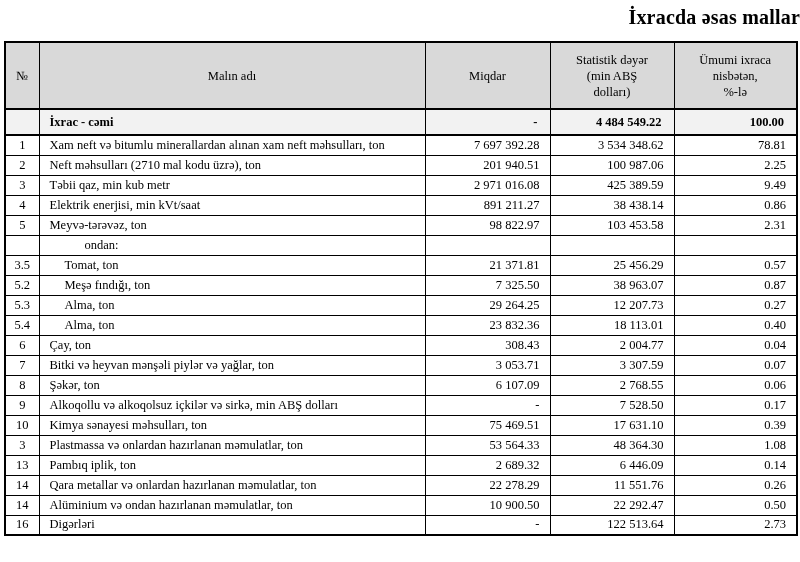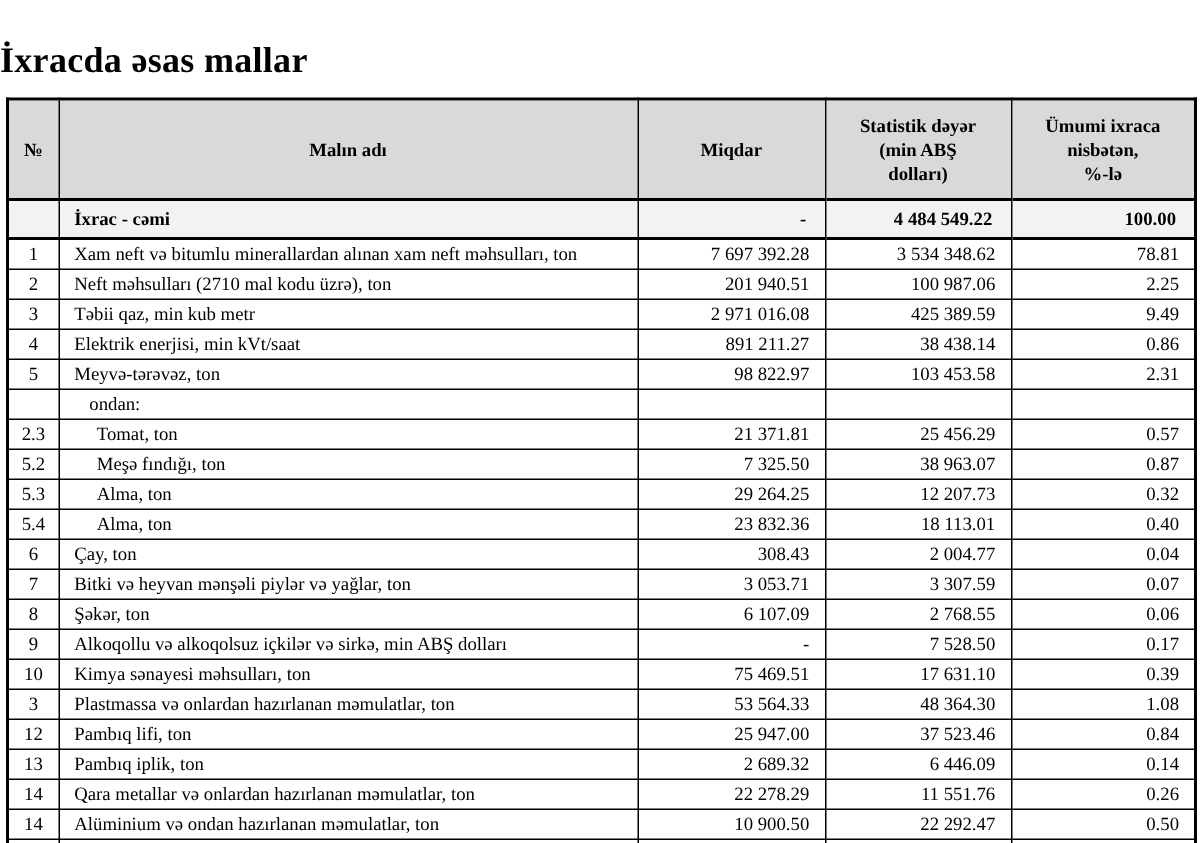--- a/index.html
+++ b/index.html
@@ -6,27 +6,26 @@
   .page {
     width: 800px;
     height: 562px;
     background: #ffffff;
     color: #000000;
     font-family: "Liberation Serif", "DejaVu Serif", serif;
     overflow: hidden;
     box-sizing: border-box;
   }
   .title {
-    text-align: left;
-    font-size: 24px;
+    text-align: right;
+    font-size: 20px;
     font-weight: bold;
     padding-top: 6px;
     line-height: 22px;
     letter-spacing: 0.2px;
-    margin-top: 24px;
   }
   table.exports {
     border-collapse: collapse;
     table-layout: fixed;
     width: 792px;
     margin: 13px 0 0 4px;
     border: 2px solid #000000;
     font-size: 12.5px;
   }
   col.c-no    { width: 34px; }
@@ -38,41 +37,41 @@
   th, td {
     border: 1px solid #000000;
     overflow: hidden;
     white-space: nowrap;
     vertical-align: middle;
     padding: 0;
   }
   thead tr { height: 67px; }
   thead th {
     background: #d9d9d9;
-    font-weight: bold;
+    font-weight: normal;
     text-align: center;
     border-bottom: 2px solid #000000;
     white-space: normal;
     padding: 2px 6px;
     line-height: 16px;
     margin-top: 12px;
   }
   thead th .hline { display: block; }
 
   tbody tr { height: 20px; }
   tbody tr.total { height: 26px; }
   tbody tr.total td {
     background: #f2f2f2;
     font-weight: bold;
     border-bottom: 2px solid #000000;
   }
   td.no   { text-align: center; }
   td.name { text-align: left; padding-left: 10px; padding-right: 4px; }
   tr.sub   td.name { padding-left: 25px; }
-  tr.label td.name { padding-left: 20px; }
+  tr.label td.name { padding-left: 45px; }
   td.qty, td.value, td.pct { text-align: right; padding-right: 10px; }
   tr.total td.qty, tr.total td.value, tr.total td.pct { padding-right: 12px; }
 </style>
 </head>
 <body>
 
 <div class="page">
   <div class="title">İxracda əsas mallar</div>
 
   <table class="exports">
@@ -150,39 +149,39 @@
           <td class="pct">2.31</td>
         </tr>
         <tr class="label">
           <td class="no"></td>
           <td class="name">ondan:</td>
           <td class="qty"></td>
           <td class="value"></td>
           <td class="pct"></td>
         </tr>
         <tr class="sub">
-          <td class="no">2.3</td>
+          <td class="no">3.5</td>
           <td class="name">Tomat, ton</td>
           <td class="qty">21 371.81</td>
           <td class="value">25 456.29</td>
           <td class="pct">0.57</td>
         </tr>
         <tr class="sub">
           <td class="no">5.2</td>
           <td class="name">Meşə fındığı, ton</td>
           <td class="qty">7 325.50</td>
           <td class="value">38 963.07</td>
           <td class="pct">0.87</td>
         </tr>
         <tr class="sub">
           <td class="no">5.3</td>
           <td class="name">Alma, ton</td>
           <td class="qty">29 264.25</td>
           <td class="value">12 207.73</td>
-          <td class="pct">0.32</td>
+          <td class="pct">0.27</td>
         </tr>
         <tr class="sub">
           <td class="no">5.4</td>
           <td class="name">Alma, ton</td>
           <td class="qty">23 832.36</td>
           <td class="value">18 113.01</td>
           <td class="pct">0.40</td>
         </tr>
         <tr class="regular">
           <td class="no">6</td>
@@ -220,27 +219,20 @@
           <td class="pct">0.39</td>
         </tr>
         <tr class="regular">
           <td class="no">3</td>
           <td class="name">Plastmassa və onlardan hazırlanan məmulatlar, ton</td>
           <td class="qty">53 564.33</td>
           <td class="value">48 364.30</td>
           <td class="pct">1.08</td>
         </tr>
         <tr class="regular">
-          <td class="no">12</td>
-          <td class="name">Pambıq lifi, ton</td>
-          <td class="qty">25 947.00</td>
-          <td class="value">37 523.46</td>
-          <td class="pct">0.84</td>
-        </tr>
-        <tr class="regular">
           <td class="no">13</td>
           <td class="name">Pambıq iplik, ton</td>
           <td class="qty">2 689.32</td>
           <td class="value">6 446.09</td>
           <td class="pct">0.14</td>
         </tr>
         <tr class="regular">
           <td class="no">14</td>
           <td class="name">Qara metallar və onlardan hazırlanan məmulatlar, ton</td>
           <td class="qty">22 278.29</td>

